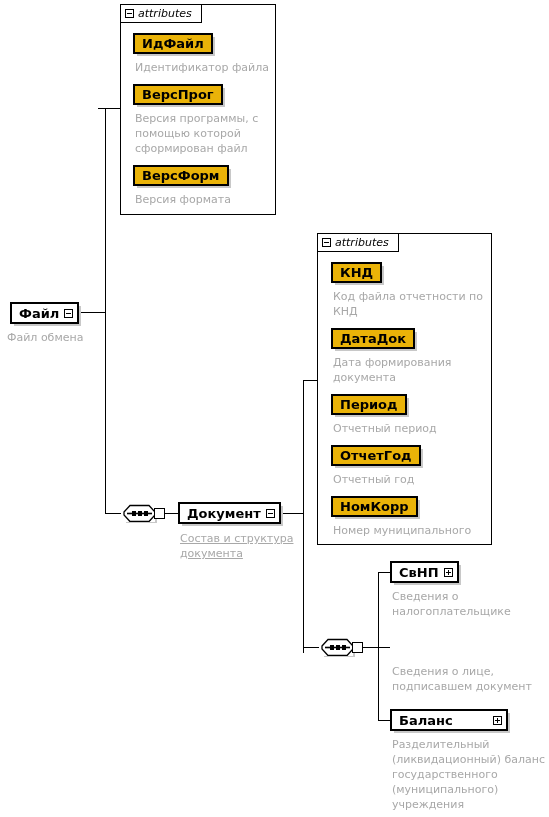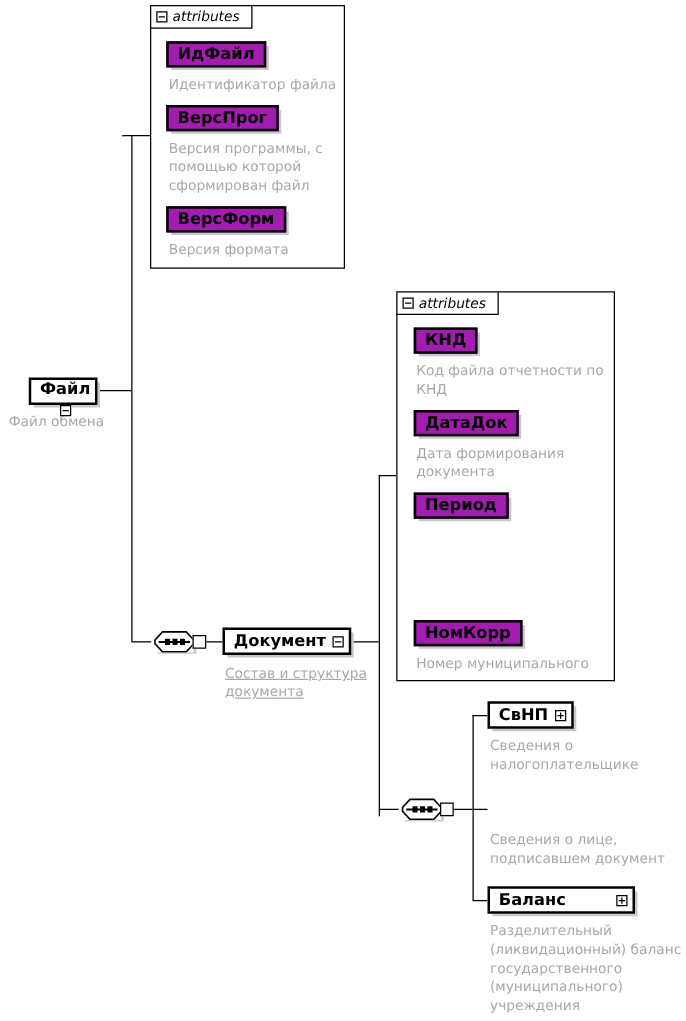--- a/index.html
+++ b/index.html
@@ -97,21 +97,21 @@
     top: 1px;
     width: 1px;
     height: 5px;
     background: #000000;
   }
 
   
   .attr-chip {
     position: absolute;
     border: 2px solid #000000;
-    background: #a21caf;
+    background: #eab308;
     box-sizing: border-box;
     height: 21px;
     padding: 0 7px;
     display: flex;
     align-items: center;
     font-weight: bold;
     font-size: 13px;
     color: #000000;
     white-space: nowrap;
     box-shadow: 3px 3px 0 -1px #c8c8c8;
@@ -188,21 +188,21 @@
   <div class="line-h" style="left:303px; top:380px; width:14px;"></div>
 
   <div class="line-h" style="left:303px; top:647px; width:16px;"></div>
 
   <div class="line-h" style="left:363px; top:647px; width:15px;"></div>
   <div class="line-v" style="left:378px; top:572px; height:148px;"></div>
   <div class="line-h" style="left:378px; top:572px; width:12px;"></div>
   <div class="line-h" style="left:378px; top:647px; width:12px;"></div>
   <div class="line-h" style="left:378px; top:720px; width:12px;"></div>
 
-  <div class="elem" style="left:23px; top:302px;flex-direction:column;">
+  <div class="elem" style="left:10px; top:302px;">
     <span>Файл</span>
     <span class="expander"></span>
   </div>
   <div class="desc" style="left:7px; top:330px; width:120px;">Файл обмена</div>
 
   <div class="attr-box" style="left:120px; top:4px; width:156px; height:211px;">
     <div class="tab-mask" style="left:0px; top:-1px; width:80px;"></div>
     <div class="attr-tab" style="width:82px;">
       <span class="expander"></span>
       <span class="attr-tab-label">attributes</span>
@@ -261,21 +261,26 @@
 
   <div class="attr-chip" style="left:331px; top:328px;">
     <span>ДатаДок</span>
   </div>
   <div class="desc" style="left:333px; top:355px; width:160px;">Дата формирования
 документа</div>
 
   <div class="attr-chip" style="left:331px; top:394px;">
     <span>Период</span>
   </div>
-
+  <div class="desc" style="left:333px; top:421px; width:160px;">Отчетный период</div>
+
+  <div class="attr-chip" style="left:331px; top:445px;">
+    <span>ОтчетГод</span>
+  </div>
+  <div class="desc" style="left:333px; top:472px; width:160px;">Отчетный год</div>
 
   <div class="attr-chip" style="left:331px; top:496px;">
     <span>НомКорр</span>
   </div>
   <div class="desc" style="left:333px; top:523px; width:160px;">Номер муниципального</div>
 
   <div class="seq" style="left:319px; top:638px;">
     <svg width="46" height="19" viewBox="0 0 46 19">
       <polygon points="3,8 9,1.5 28,1.5 34,8 34,11 28,17.5 9,17.5 3,11" fill="#ffffff" stroke="#000000" stroke-width="1.3"></polygon>
       <line x1="6" y1="9.5" x2="31" y2="9.5" stroke="#000000" stroke-width="1.6"></line>

